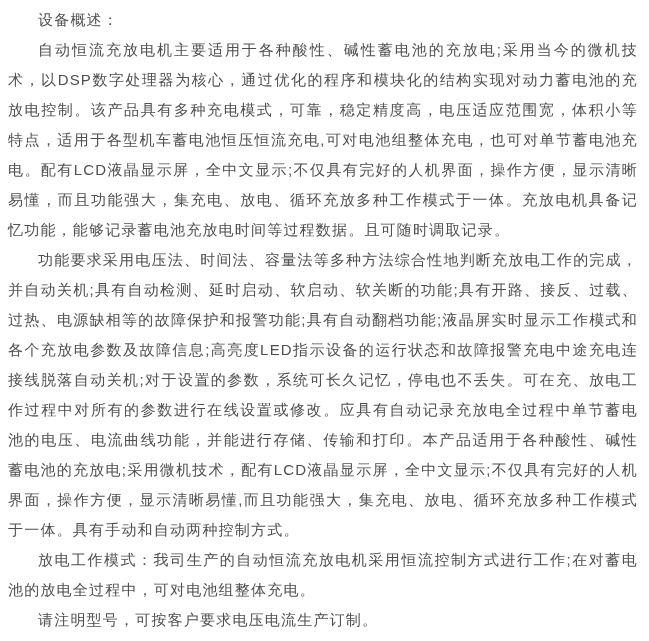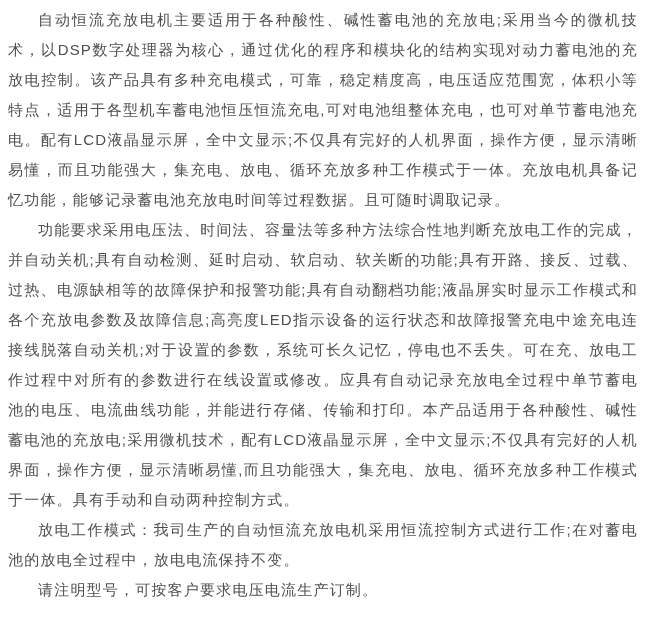--- a/index.html
+++ b/index.html
@@ -28,17 +28,18 @@
     text-align: justify;
     text-justify: inter-ideograph;
     text-indent: 2em;
     word-break: break-all;
   }
 </style>
 </head>
 <body>
 
 <div class="doc">
+  <p class="para">设备概述：</p>
   <p class="para">自动恒流充放电机主要适用于各种酸性、碱性蓄电池的充放电;采用当今的微机技术，以DSP数字处理器为核心，通过优化的程序和模块化的结构实现对动力蓄电池的充放电控制。该产品具有多种充电模式，可靠，稳定精度高，电压适应范围宽，体积小等特点，适用于各型机车蓄电池恒压恒流充电,可对电池组整体充电，也可对单节蓄电池充电。配有LCD液晶显示屏，全中文显示;不仅具有完好的人机界面，操作方便，显示清晰易懂，而且功能强大，集充电、放电、循环充放多种工作模式于一体。充放电机具备记忆功能，能够记录蓄电池充放电时间等过程数据。且可随时调取记录。</p>
   <p class="para">功能要求采用电压法、时间法、容量法等多种方法综合性地判断充放电工作的完成，并自动关机;具有自动检测、延时启动、软启动、软关断的功能;具有开路、接反、过载、过热、电源缺相等的故障保护和报警功能;具有自动翻档功能;液晶屏实时显示工作模式和各个充放电参数及故障信息;高亮度LED指示设备的运行状态和故障报警充电中途充电连接线脱落自动关机;对于设置的参数，系统可长久记忆，停电也不丢失。可在充、放电工作过程中对所有的参数进行在线设置或修改。应具有自动记录充放电全过程中单节蓄电池的电压、电流曲线功能，并能进行存储、传输和打印。本产品适用于各种酸性、碱性蓄电池的充放电;采用微机技术，配有LCD液晶显示屏，全中文显示;不仅具有完好的人机界面，操作方便，显示清晰易懂,而且功能强大，集充电、放电、循环充放多种工作模式于一体。具有手动和自动两种控制方式。</p>
-  <p class="para">放电工作模式：我司生产的自动恒流充放电机采用恒流控制方式进行工作;在对蓄电池的放电全过程中，放电电流保持不变。</p>
+  <p class="para">放电工作模式：我司生产的自动恒流充放电机采用恒流控制方式进行工作;在对蓄电池的放电全过程中，可对电池组整体充电。</p>
   <p class="para">请注明型号，可按客户要求电压电流生产订制。</p>
 </div>
 
 </body></html>

